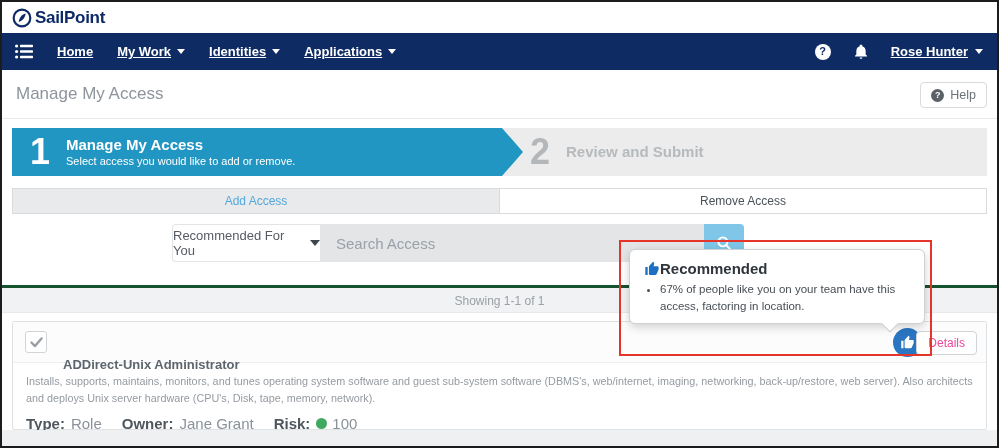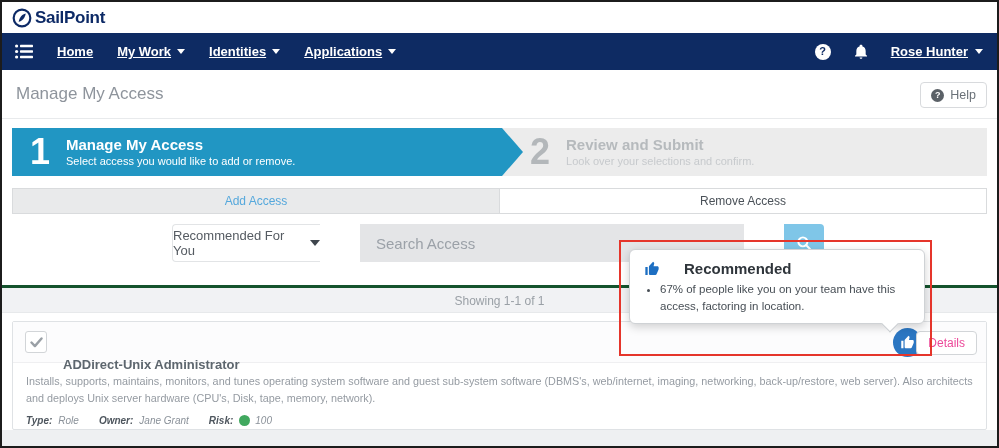--- a/index.html
+++ b/index.html
@@ -43,21 +43,21 @@
   .step-sub{font-size:11px;line-height:1.3;}
   .step2 .step-title{color:#b6babd;}
   .step2 .step-sub{color:#c7cacd;}
   
   .tabs{position:absolute;top:186px;left:10px;right:10px;height:26px;display:flex;border:1px solid #d9dbdd;background:#fff;}
   .tab{flex:1;display:flex;align-items:center;justify-content:center;font-size:12px;cursor:pointer;}
   .tab-add{background:#e9eaeb;color:#55a8dc;border-right:1px solid #d9dbdd;}
   .tab-remove{background:#fff;color:#4a5158;}
   
   .search-row{position:absolute;top:212px;left:0;right:0;height:71px;background:#fff;}
-  .search-box{position:absolute;left:170px;top:10px;height:38px;display:flex;gap:40px;}
+  .search-box{position:absolute;left:170px;top:10px;height:38px;display:flex;}
   .filter{width:148px;background:#fff;border:1px solid #e2e4e6;border-right:none;border-radius:4px 0 0 4px;
     font-size:13px;color:#555b62;display:flex;align-items:center;justify-content:center;gap:7px;cursor:pointer;}
   .filter .caret{border-top-color:#3f464d;border-left-width:5px;border-right-width:5px;border-top-width:6px;}
   .search-input{width:384px;background:#e4e5e7;border:none;outline:none;font-size:15px;color:#0f766e;
     padding:0 16px;font-family:"Liberation Sans",sans-serif;}
   .search-input::placeholder{color:#9ba1a8;}
   .search-btn{width:40px;background:#7fc6e8;border:none;border-radius:0 4px 4px 0;display:flex;align-items:center;
     justify-content:center;cursor:pointer;}
   
   .showing-bar{position:absolute;top:283px;left:0;right:0;height:28px;background:#f1f2f4;
@@ -66,29 +66,29 @@
   .card{position:absolute;top:319px;left:10px;right:10px;height:109px;background:#fff;border:1px solid #dfe2e5;border-radius:2px;}
   .card-head{position:relative;height:41px;background:#fcfcfd;border-bottom:1px solid #efeff1;display:flex;align-items:center;}
   .checkbox{margin-left:12px;width:22px;height:22px;background:#fff;border:1px solid #d2d5d8;border-radius:3px;
     display:flex;align-items:center;justify-content:center;cursor:pointer;}
   .item-name{margin-left:16px;font-size:13px;font-weight:700;color:#5d666e;margin-top:44px;}
   .thumb-btn{position:absolute;right:64px;top:6px;width:29px;height:29px;border-radius:50%;background:#2b76c2;border:none;
     display:flex;align-items:center;justify-content:center;cursor:pointer;}
   .details-btn{position:absolute;right:9px;top:9px;height:24px;padding:0 11px;background:#fff;border:1px solid #d2d5d8;
     border-radius:4px;font-size:12px;color:#ec4899;cursor:pointer;}
   .item-desc{padding:10px 13px 0 13px;font-size:10.8px;color:#959ba2;line-height:1.55;}
-  .item-meta{display:flex;align-items:center;padding:9px 13px;font-size:10px;font-style:italic;}
+  .item-meta{display:flex;align-items:center;padding:9px 13px;font-size:15px;}
   .meta-label{font-weight:700;color:#4e565e;margin-right:6px;}
   .meta-value{color:#8a9199;margin-right:20px;}
   .risk-dot{width:11px;height:11px;border-radius:50%;background:#41a85f;margin-right:5px;}
   .footer-strip{position:absolute;top:428px;left:0;right:0;bottom:0;background:#eef0f2;}
   
   .popover{position:absolute;left:627px;top:247px;width:296px;height:75px;background:#fff;border:1px solid #cfd2d5;
     border-radius:6px;box-shadow:0 3px 10px rgba(0,0,0,.18);z-index:20;}
-  .popover-title{margin:10px 0 0 14px;font-size:15px;font-weight:800;color:#2f353b;display:flex;align-items:center;gap:24px;}
+  .popover-title{margin:10px 0 0 14px;font-size:15px;font-weight:800;color:#2f353b;display:flex;align-items:center;gap:0;}
   .popover ul{margin:4px 0 0 14px;padding-left:16px;}
   .popover li{font-size:11.5px;color:#474e55;line-height:1.45;width:245px;}
   .popover-caret{position:absolute;bottom:-7px;right:28px;width:12px;height:12px;background:#fff;
     border-right:1px solid #c9ccd0;border-bottom:1px solid #c9ccd0;transform:rotate(45deg);}
   
   .annotation{position:absolute;left:617px;top:238px;width:313px;height:116px;border:2px solid #e5352b;z-index:30;pointer-events:none;}
 </style>
 </head>
 <body>
 
@@ -159,21 +159,20 @@
       <span class="step-num">1</span>
       <span class="step-text">
         <div class="step-title">Manage My Access</div>
         <div class="step-sub">Select access you would like to add or remove.</div>
       </span>
     </div>
     <div class="step step2">
       <span class="step-num">2</span>
       <span class="step-text">
         <div class="step-title">Review and Submit</div>
-        <div class="step-sub">Look over your selections and confirm.</div>
       </span>
     </div>
   </div>
 
   <div class="tabs">
     <div class="tab tab-add">
         <span>Add Access</span>
       </div>
     <div class="tab tab-remove">
         <span>Remove Access</span>

